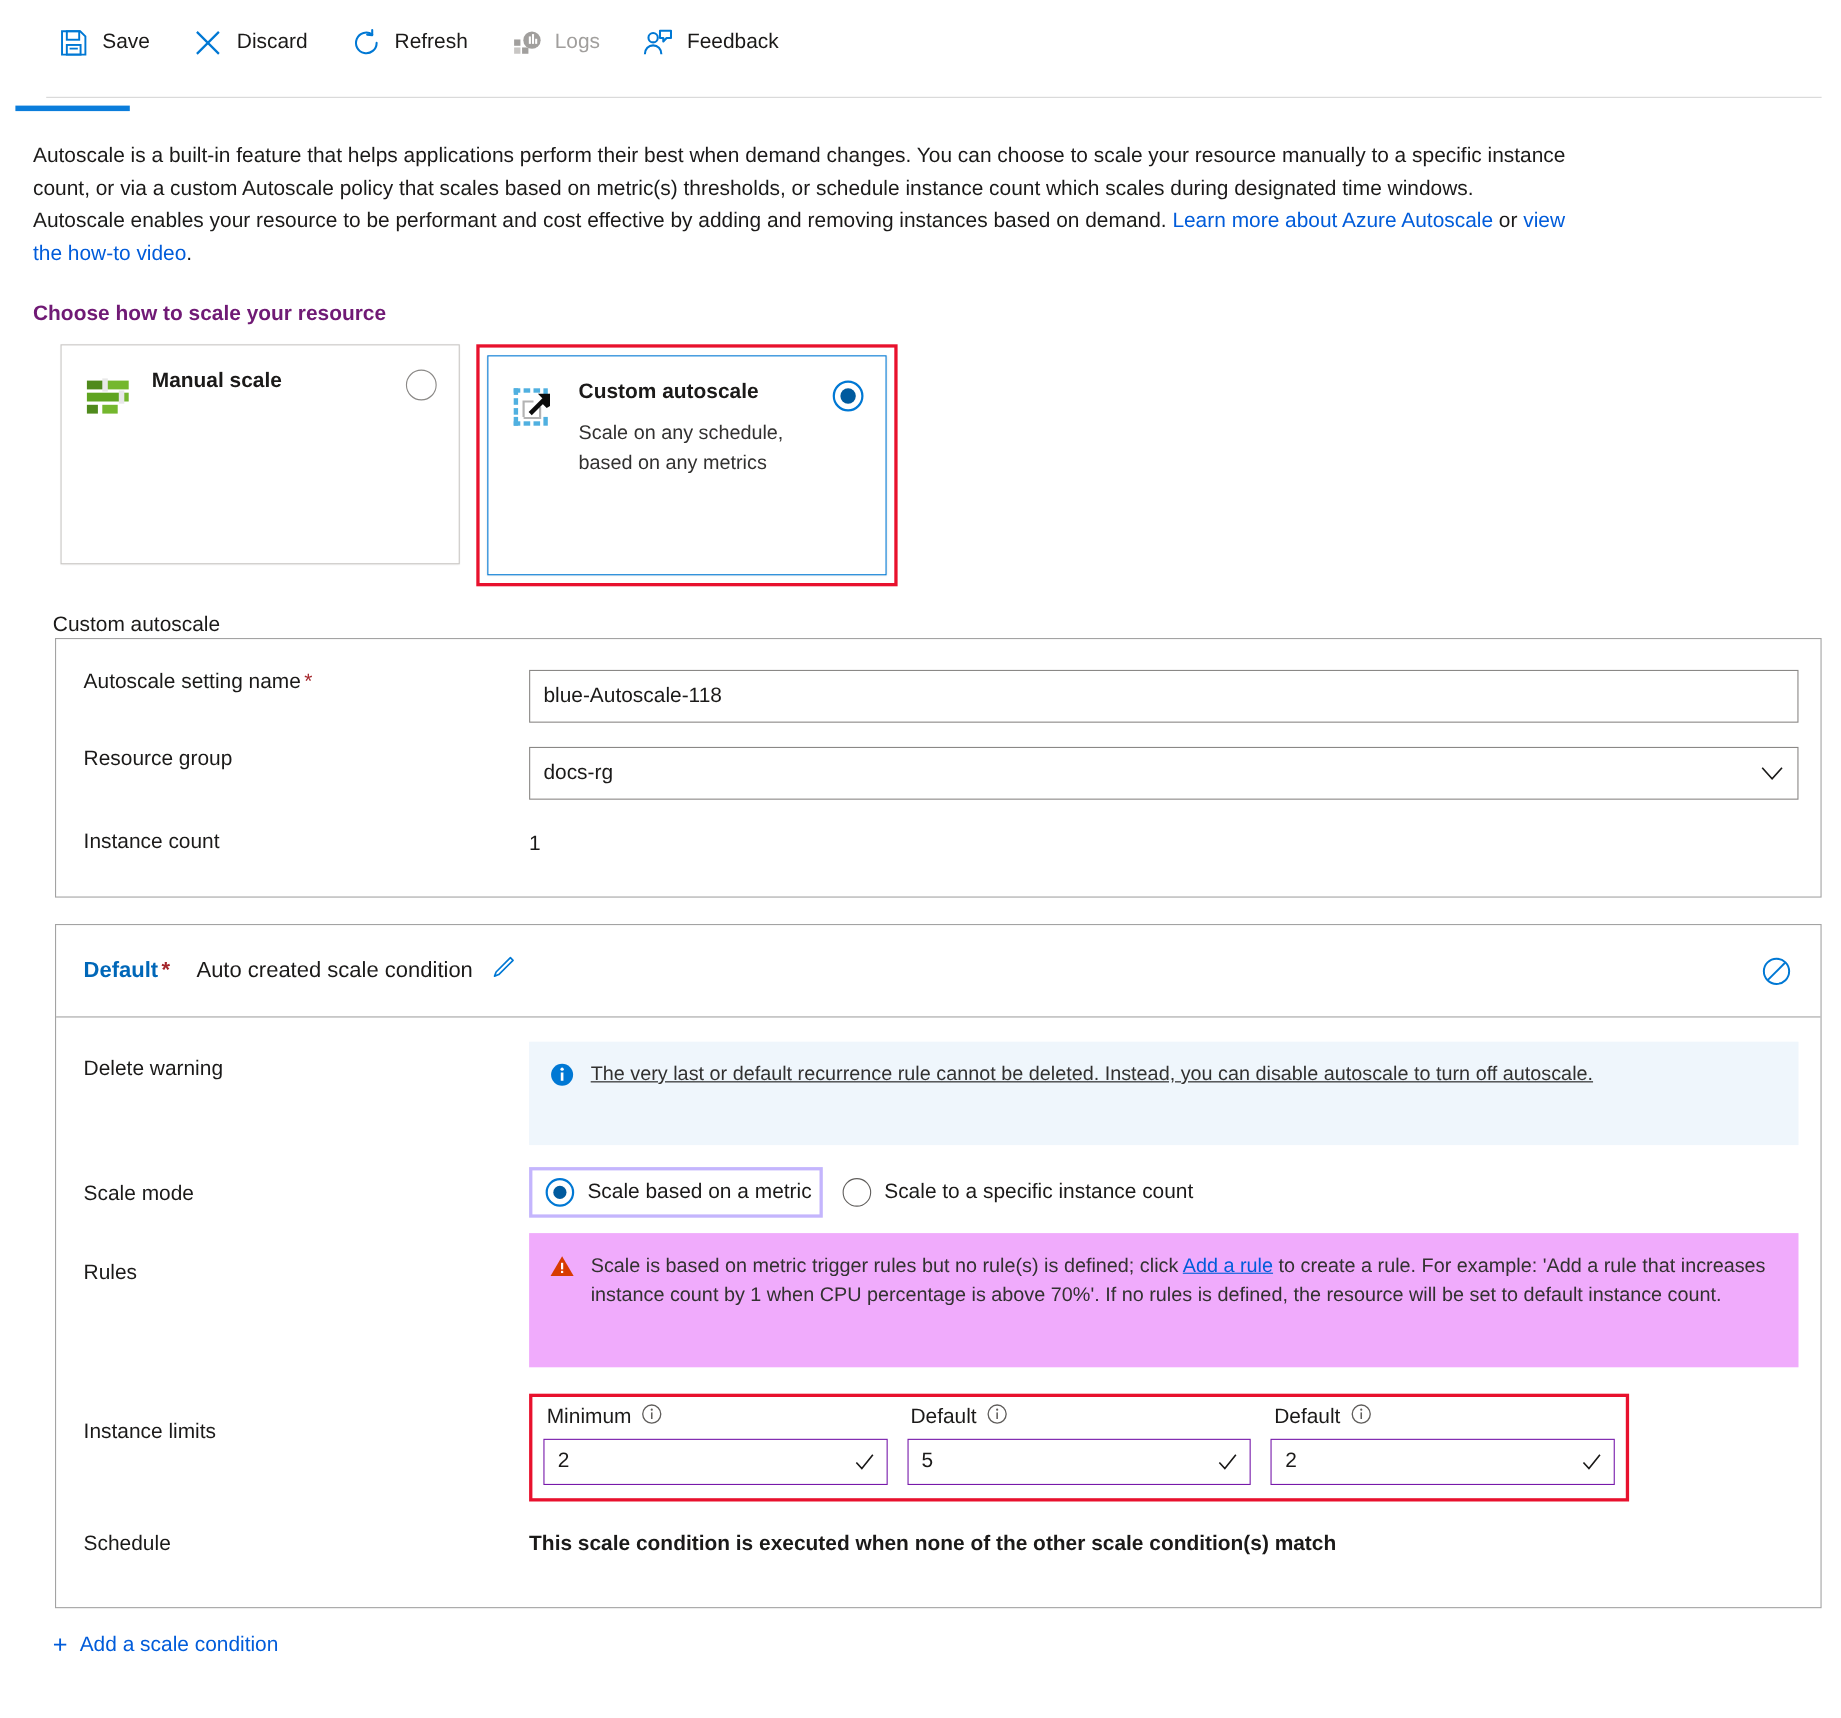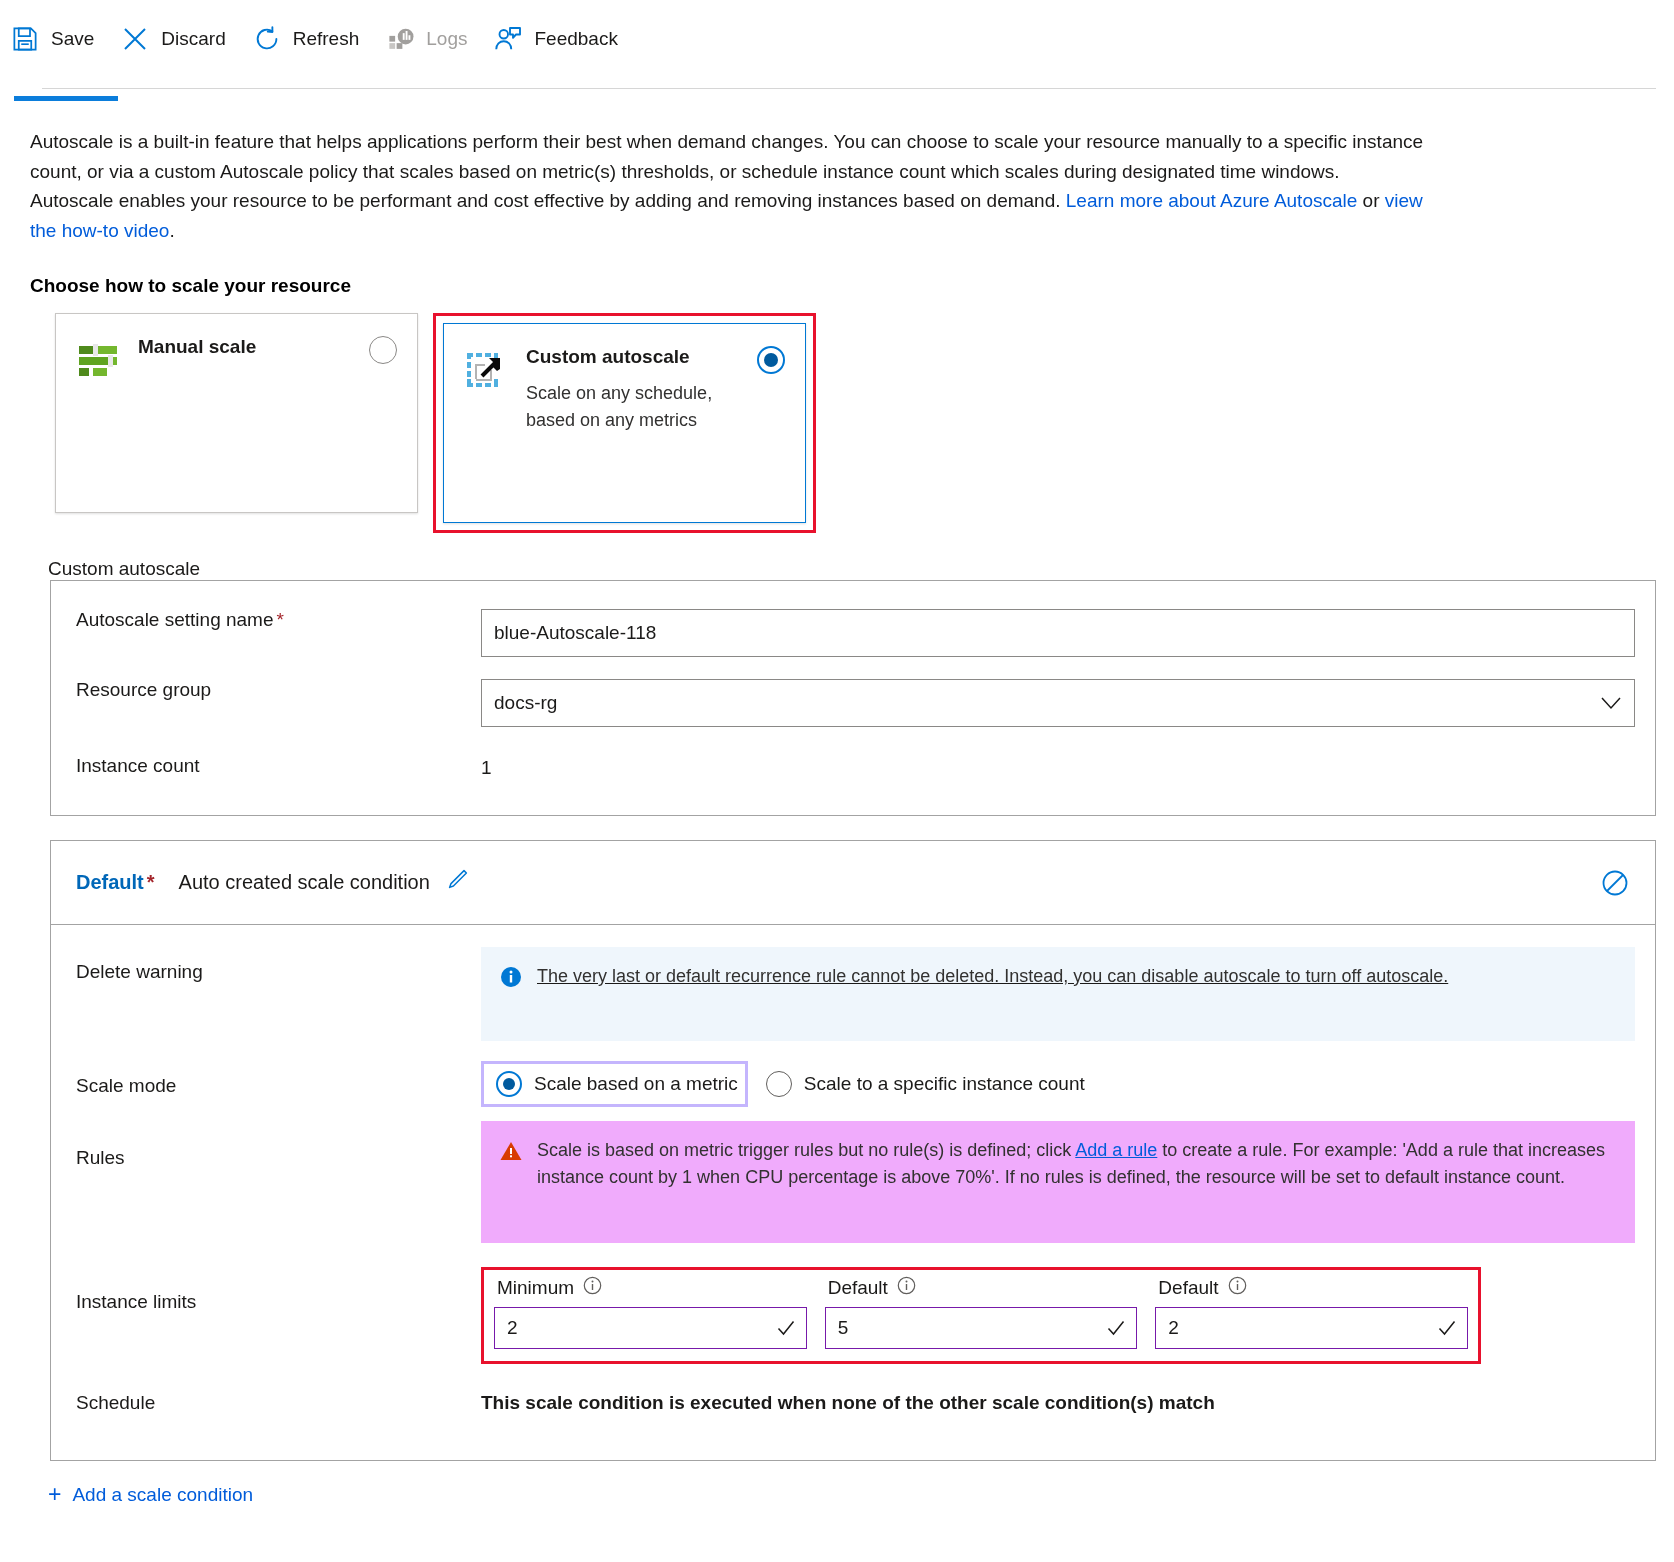--- a/index.html
+++ b/index.html
@@ -15,21 +15,22 @@
     font-size: 17px;
     overflow: hidden;
     position: relative;
   }
 
   
   .toolbar {
     display: flex;
     align-items: center;
     height: 78px;
-    gap: 0px;
+    padding-left: 42px;
+    gap: 12px;
   }
   .tb-btn {
     display: flex;
     align-items: center;
     gap: 11px;
     padding: 6px 16px 6px 10px;
     cursor: pointer;
     background: none;
     border: none;
     font-family: "Liberation Sans", sans-serif;
@@ -71,21 +72,21 @@
     line-height: 29.5px;
     color: #1b1a19;
     max-width: 1400px;
   }
   .lnk { color: #015cda; text-decoration: none; cursor: pointer; }
 
   .section-title {
     margin: 30px 0 0 30px;
     font-size: 19px;
     font-weight: bold;
-    color: #000000;
+    color: #701a75;
   }
 
   
   .cards {
     display: flex;
     margin: 16px 0 0 55px;
     gap: 15px;
     align-items: flex-start;
   }
   .card {

